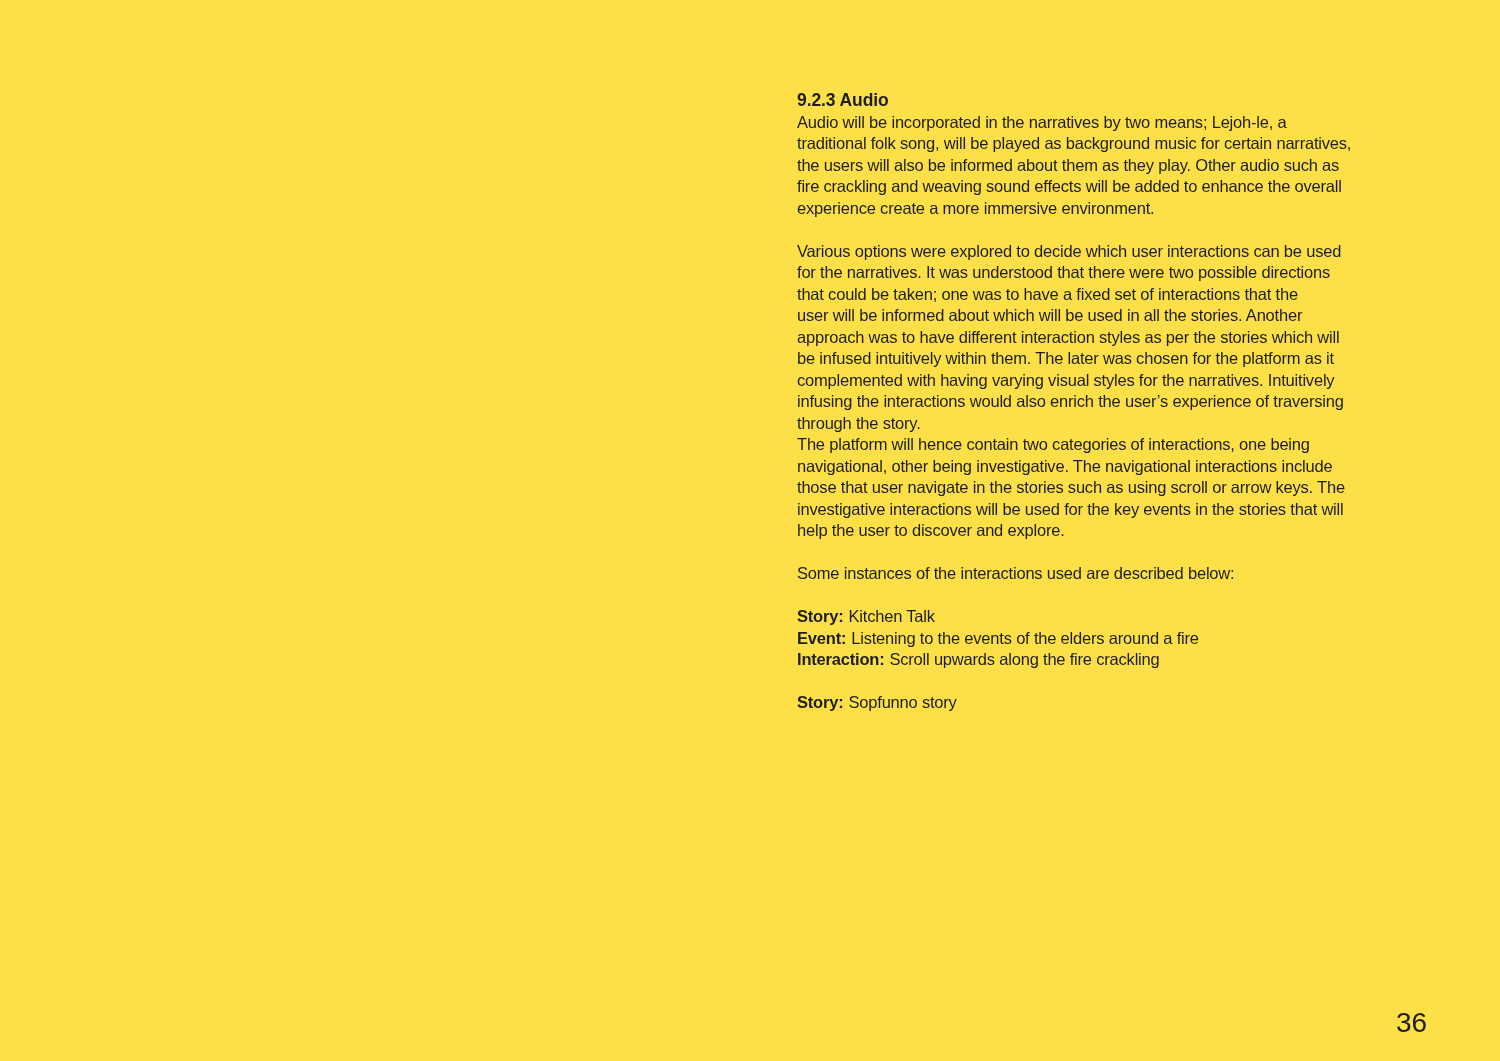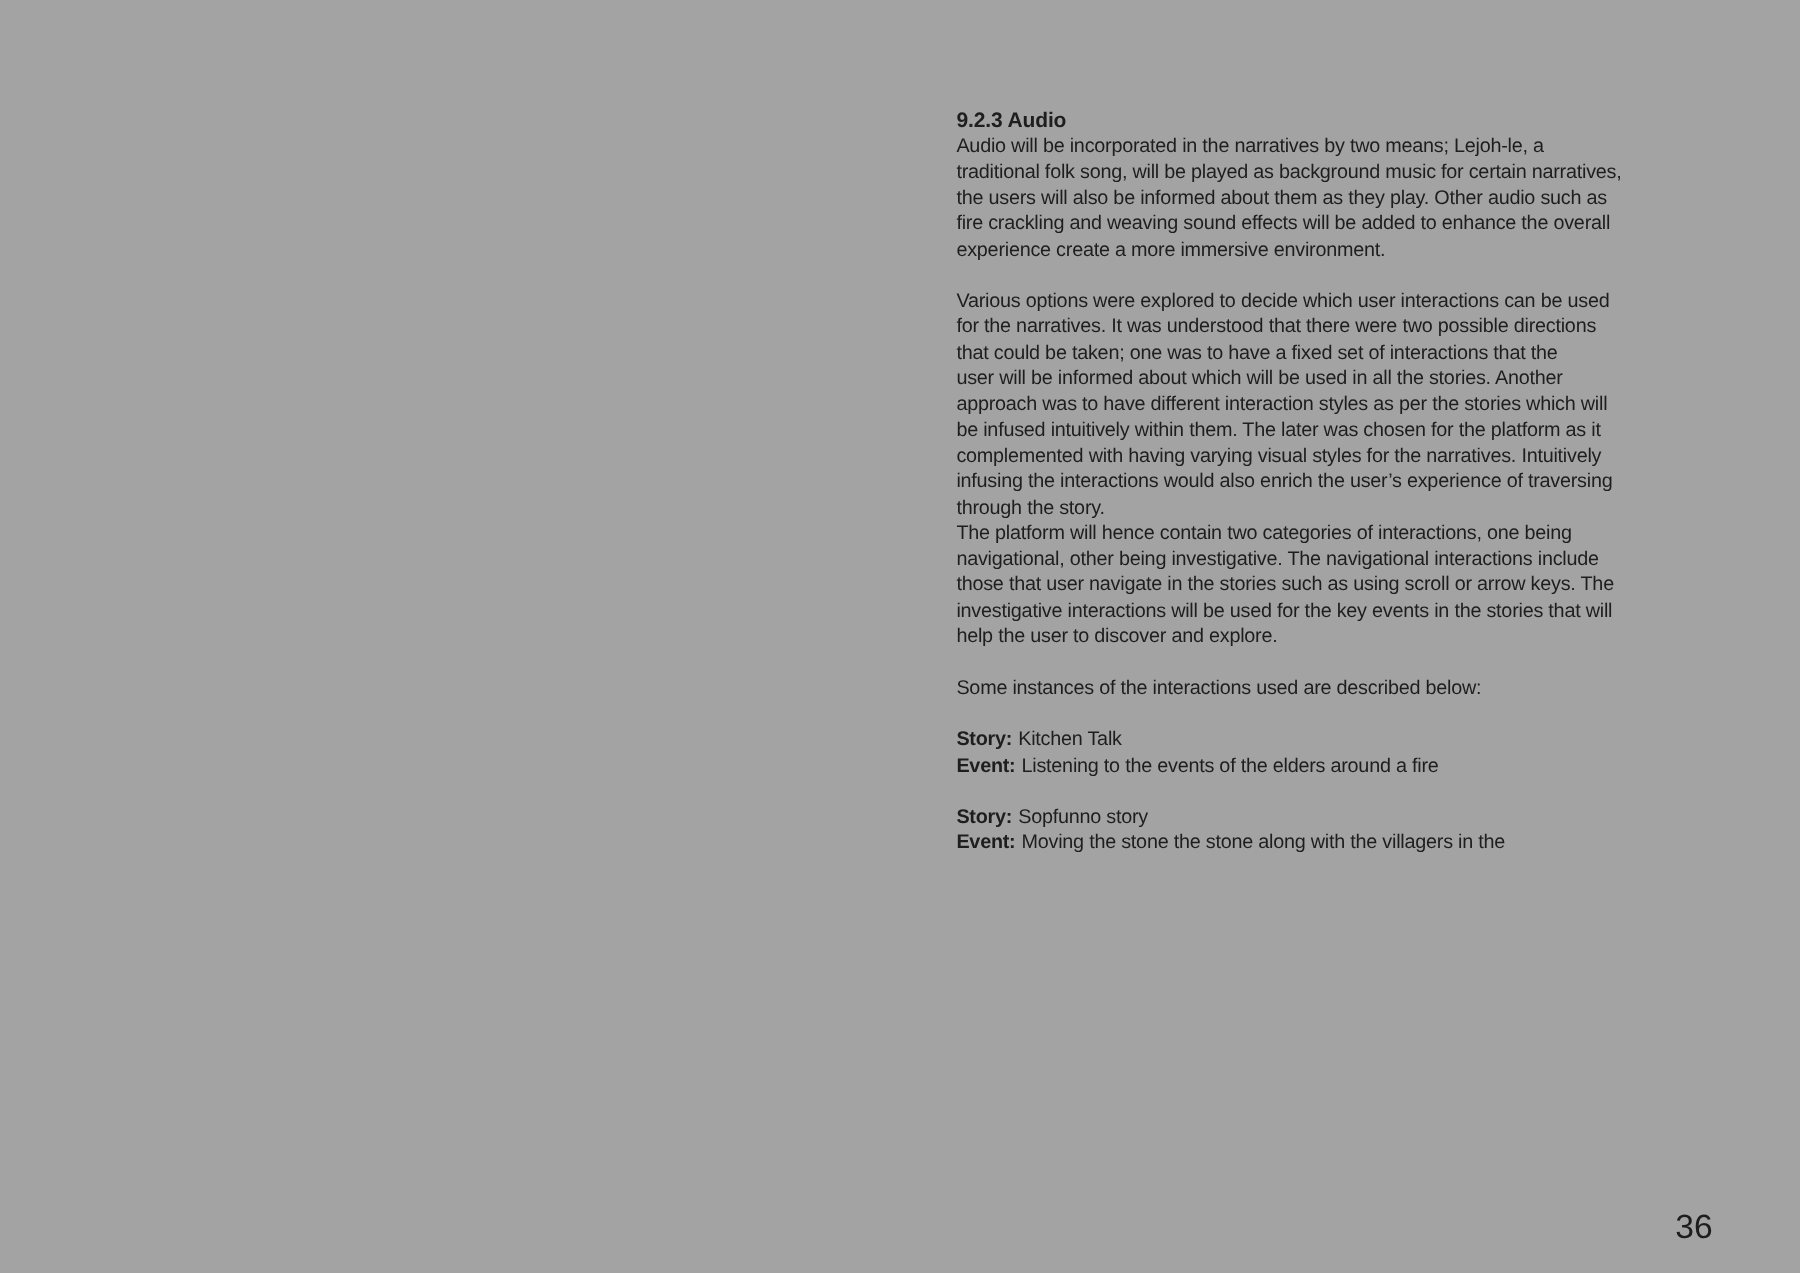--- a/index.html
+++ b/index.html
@@ -11,21 +11,21 @@
     height: 1061px;
     background: #ffffff;
     overflow: hidden;
     position: relative;
     font-family: "Liberation Sans", "DejaVu Sans", sans-serif;
     color: #1e1e1e;
   }
   .page {
     position: absolute;
     inset: 0;
-    background: #a3a3a3;
+    background: #fde047;
   }
   .content {
     position: absolute;
     left: 797px;
     top: 90px;
     width: 680px;
     font-size: 16.5px;
     letter-spacing: -0.2px;
     line-height: 21.5px;
   }
@@ -94,28 +94,28 @@
 
     <p class="para gap-above">Some instances of the interactions used are described below:</p>
 
     <div class="example gap-above">
       <div class="example-row">
         <span class="lbl">Story:</span><span>Kitchen Talk</span>
       </div>
       <div class="example-row">
         <span class="lbl">Event:</span><span>Listening to the events of the elders around a fire</span>
       </div>
+      <div class="example-row">
+        <span class="lbl">Interaction:</span><span>Scroll upwards along the fire crackling</span>
+      </div>
     </div>
 
     <div class="example gap-above">
       <div class="example-row">
         <span class="lbl">Story:</span><span>Sopfunno story</span>
-      </div>
-      <div class="example-row">
-        <span class="lbl">Event:</span><span>Moving the stone the stone along with the villagers in the</span>
       </div>
     </div>
 
 
   </div>
 
   <div class="page-number">36</div>
 
 </div>
 

